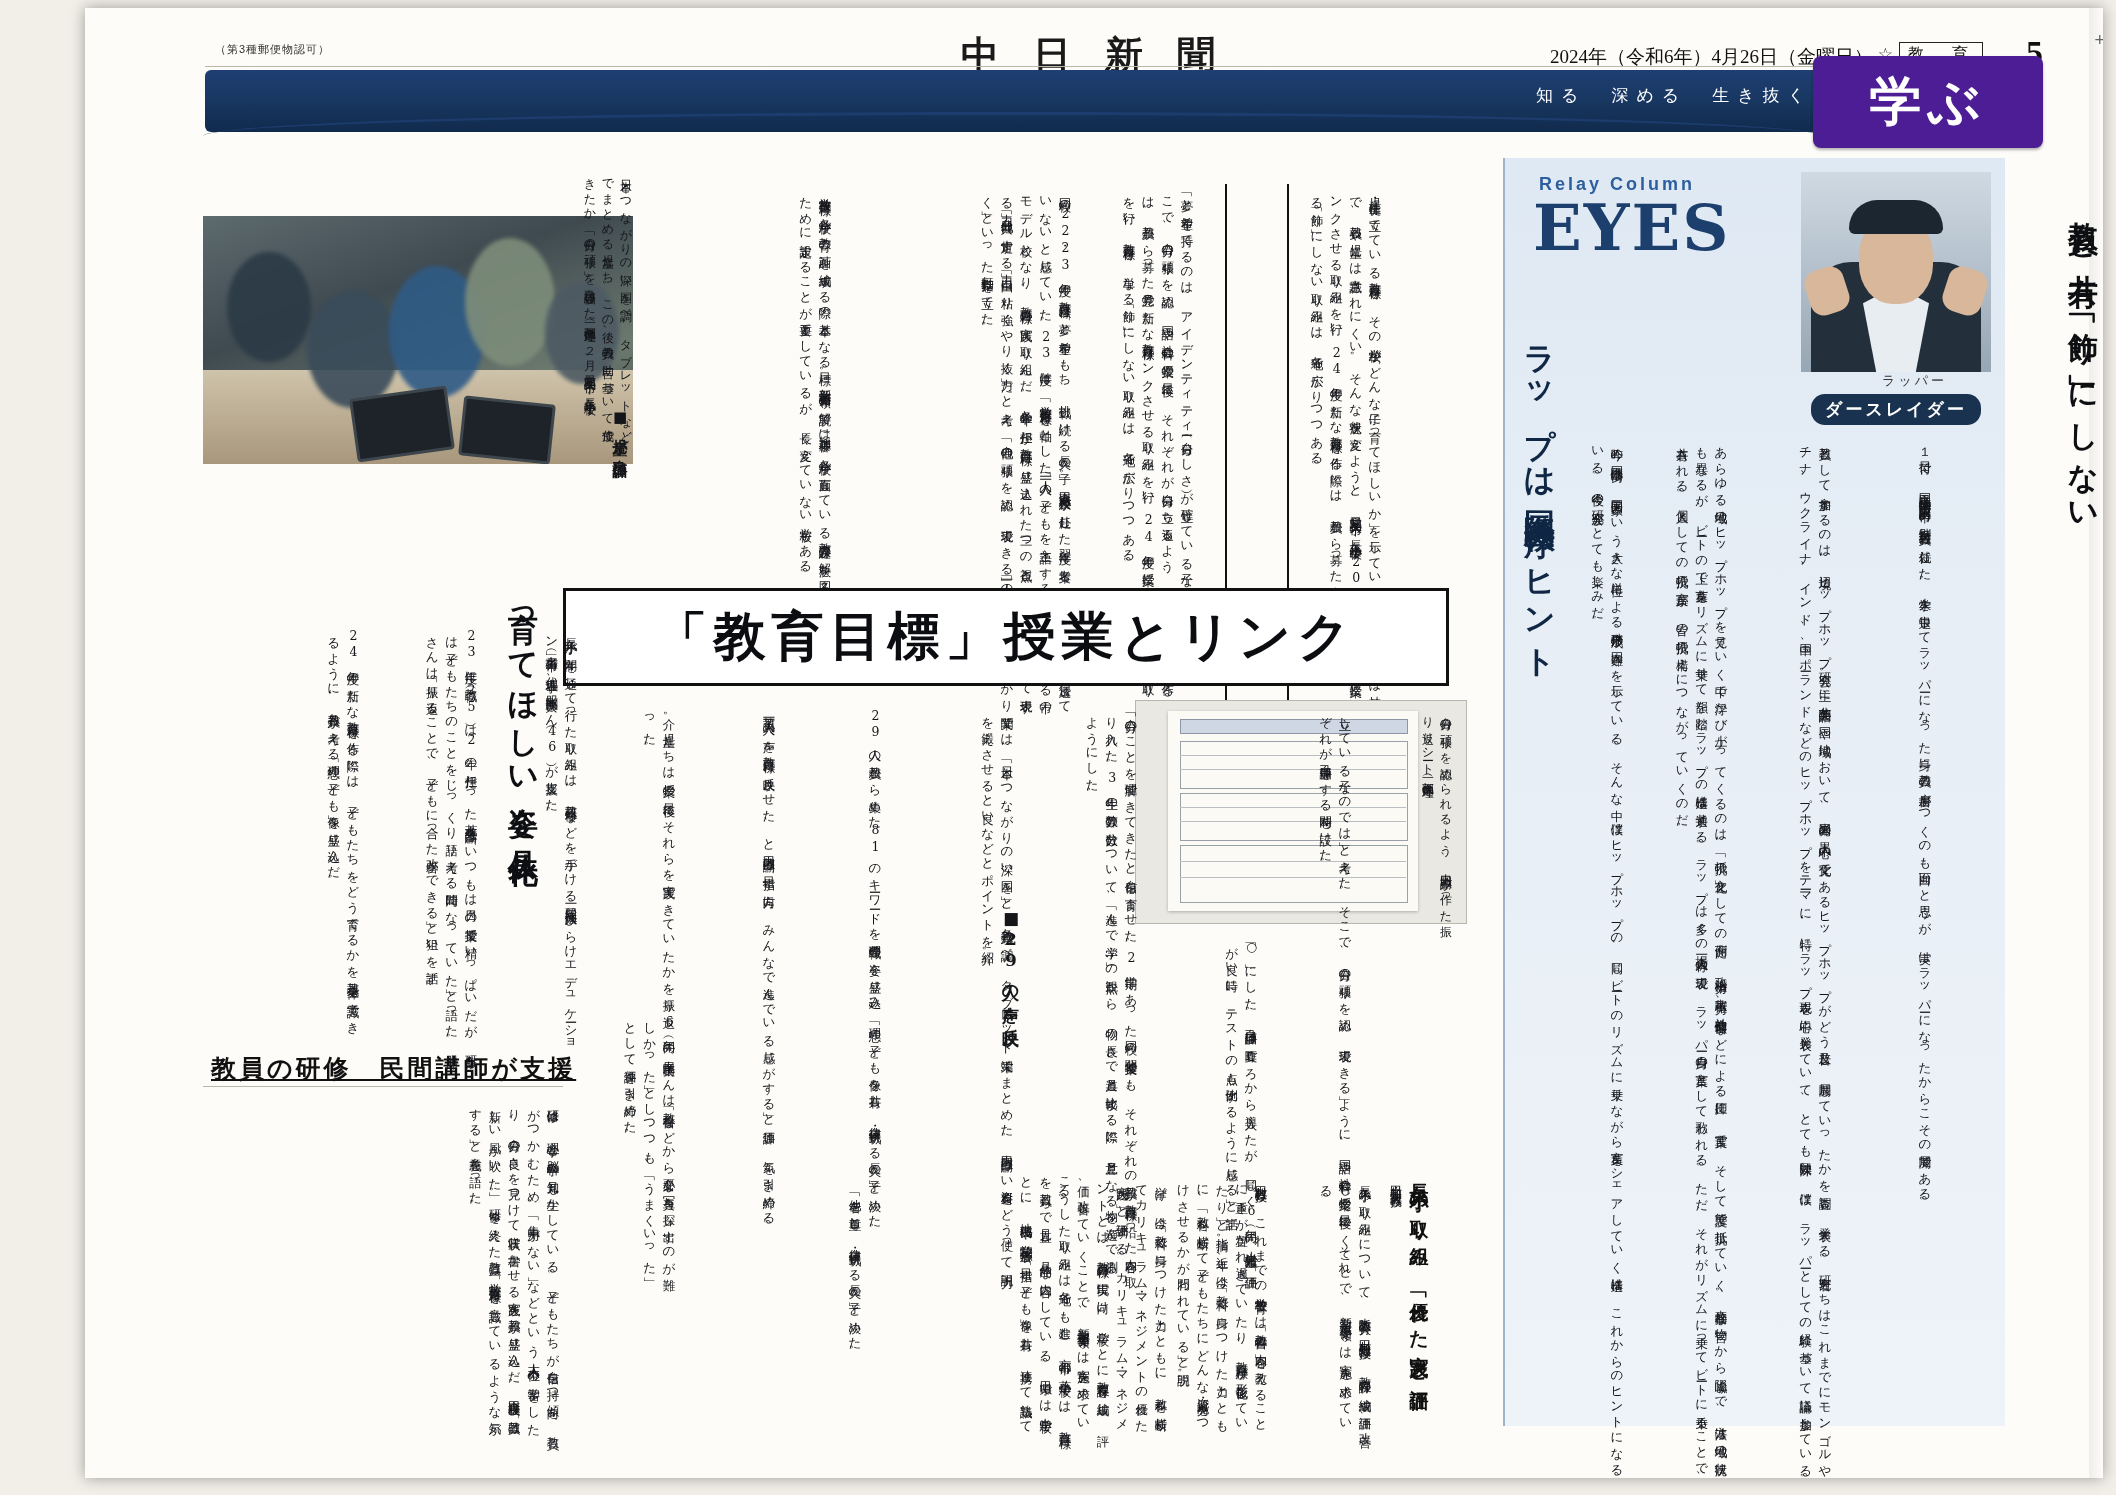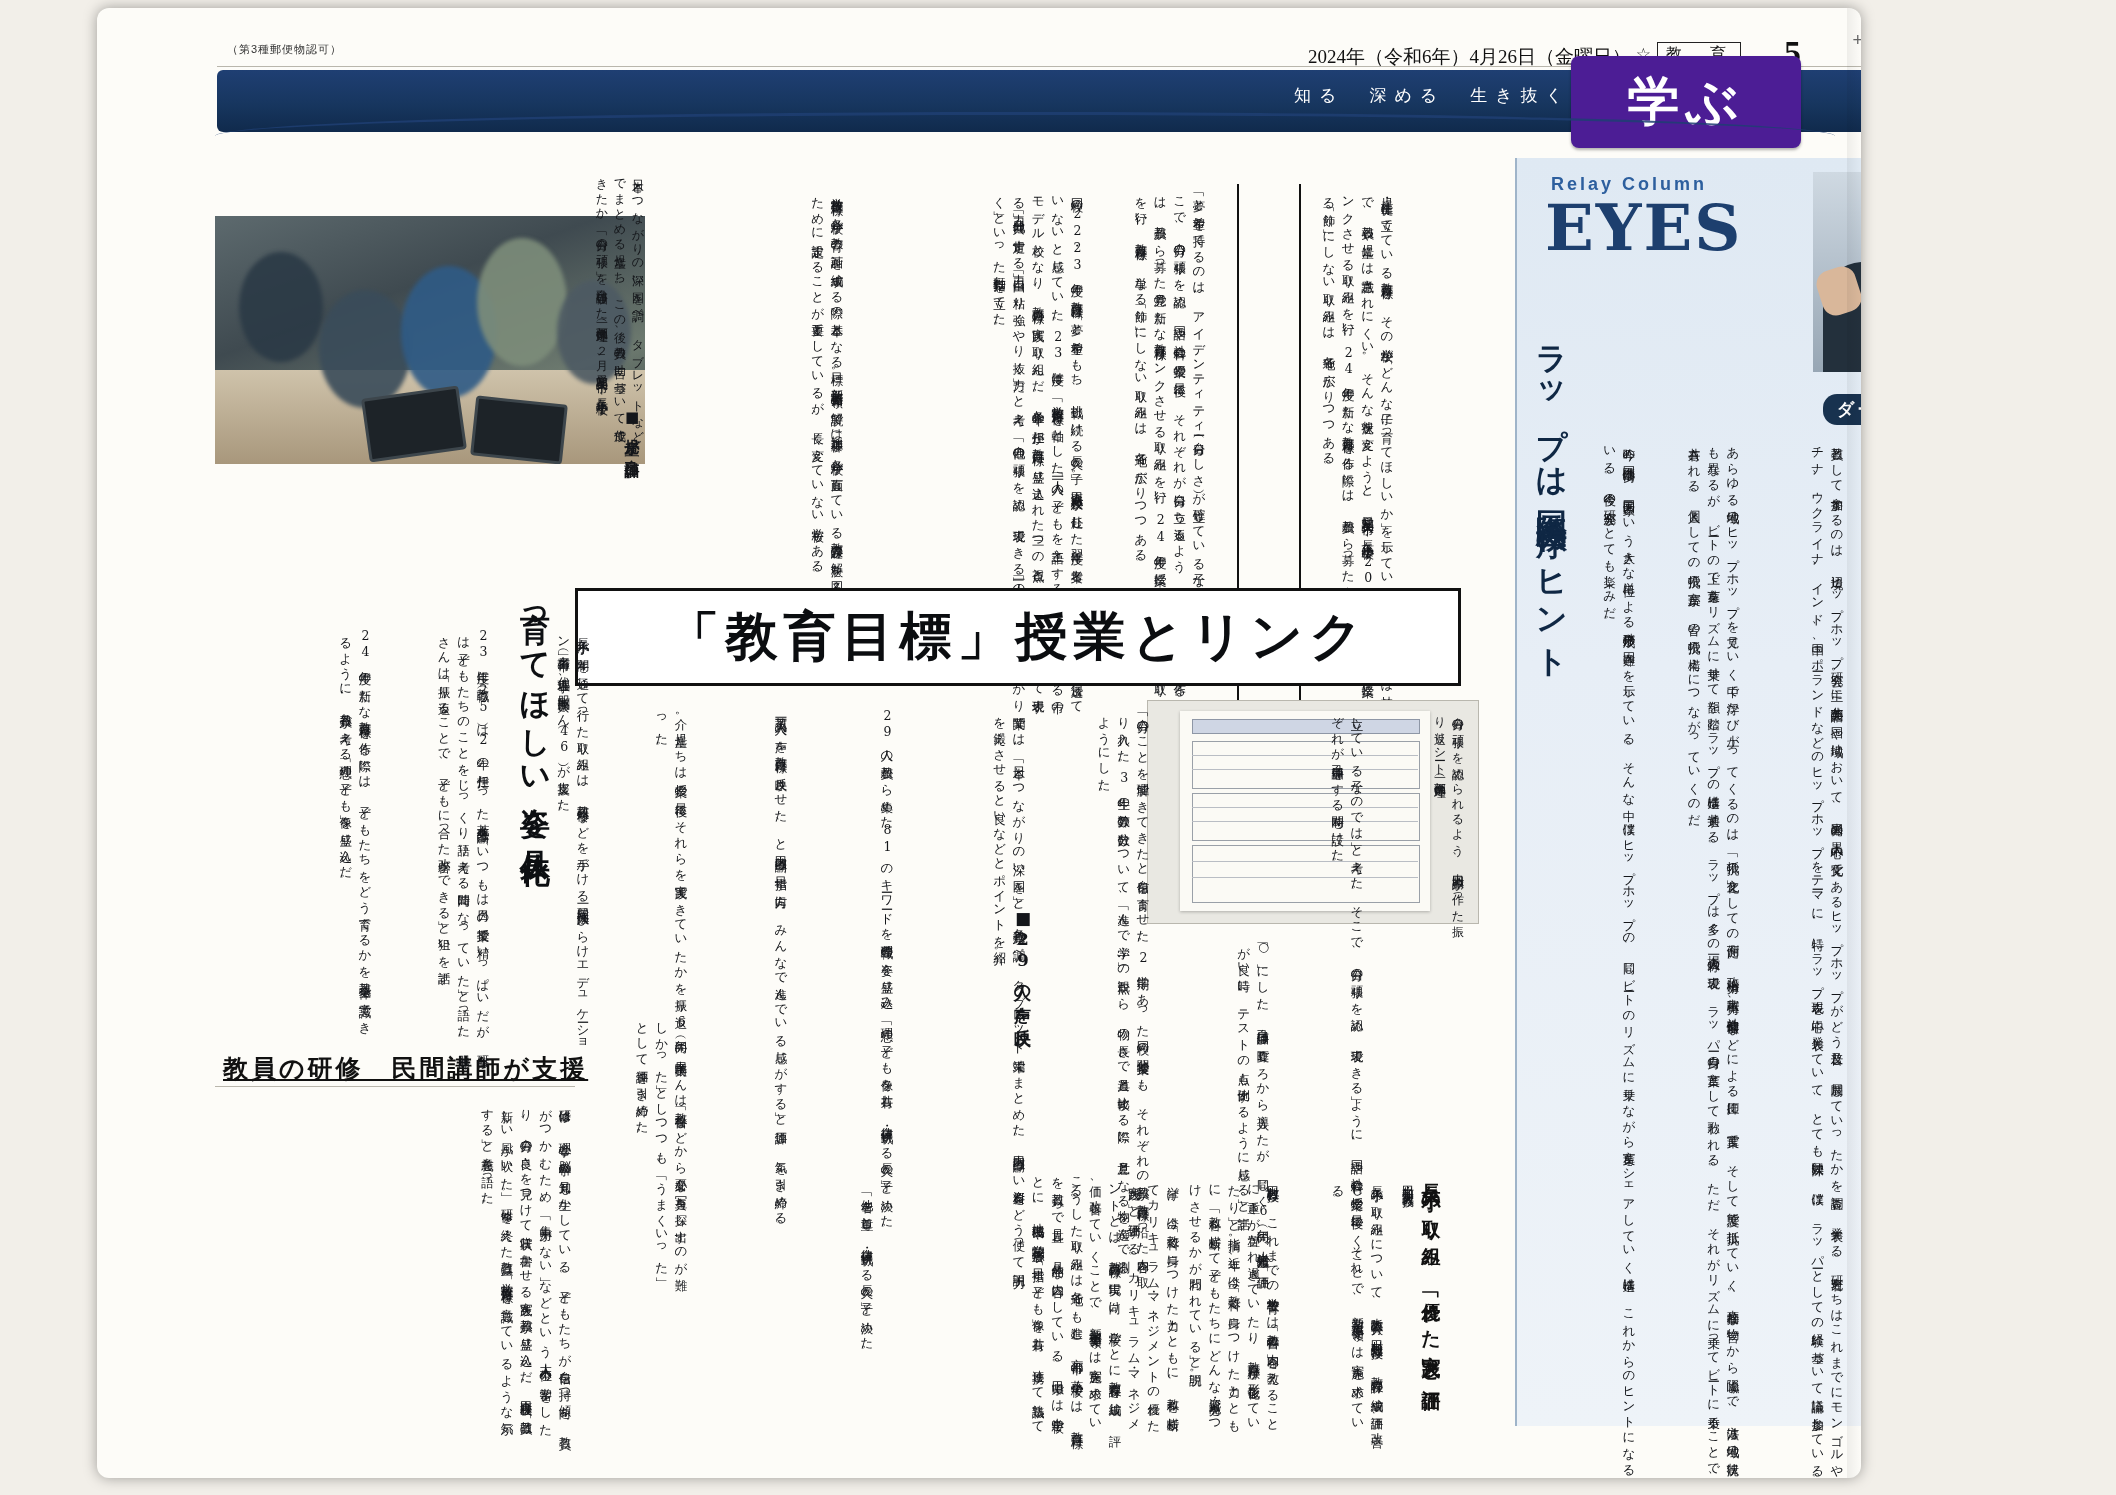--- a/index.html
+++ b/index.html
@@ -4,25 +4,24 @@
 <style>
   html,body{margin:0;padding:0;background:#6b6b6b;}
   body{font-family:"Liberation Sans",sans-serif;}
   .page{
     position:relative;
     width:2116px;height:1495px;
     background:#f2efe9;
     overflow:hidden;
   }
   .paper{
-    position:absolute;left:97px;top:8px;width:1764px;height:1470px;
+    position:absolute;left:85px;top:8px;width:2018px;height:1470px;
     background:#fdfcf8;
     box-shadow:0 0 14px rgba(0,0,0,.35);
     overflow:hidden;
-    border-radius:12px;
   }
   
   .regmark{position:absolute;color:#666;font-size:18px;}
   
   .masthead{position:absolute;left:0;top:18px;width:100%;height:50px;}
   .mh-left{position:absolute;left:130px;top:16px;font-size:11px;color:#333;letter-spacing:1px;}
   .mh-title{position:absolute;left:760px;top:4px;width:520px;text-align:center;
     font-family:"DejaVu Serif",serif;font-weight:bold;font-size:38px;letter-spacing:34px;color:#1a1a1a;}
   .mh-date{position:absolute;right:230px;top:18px;font-size:19px;color:#111;font-family:"Liberation Serif",serif;}
   .mh-badge{position:absolute;right:120px;top:16px;display:flex;align-items:center;gap:6px;}
@@ -156,20 +155,21 @@
 </head>
 <body>
 
 <div class="page">
   <div class="paper">
 
     <span class="regmark" style="right:-2px;top:22px;">+</span>
 
     <div class="masthead">
       <div class="mh-left">（第3種郵便物認可）</div>
+      <div class="mh-title">中日新聞</div>
       <div class="mh-date">2024年（令和6年）4月26日（金曜日）</div>
       <div class="mh-badge">
         <span class="mh-star">☆</span>
         <span class="mh-kyoiku">教　育</span>
       </div>
       <div class="mh-pageno">5</div>
     </div>
     <div class="thinrule" style="left:120px;top:58px;width:1800px;height:1px;"></div>
 
     <div class="banner"></div>

